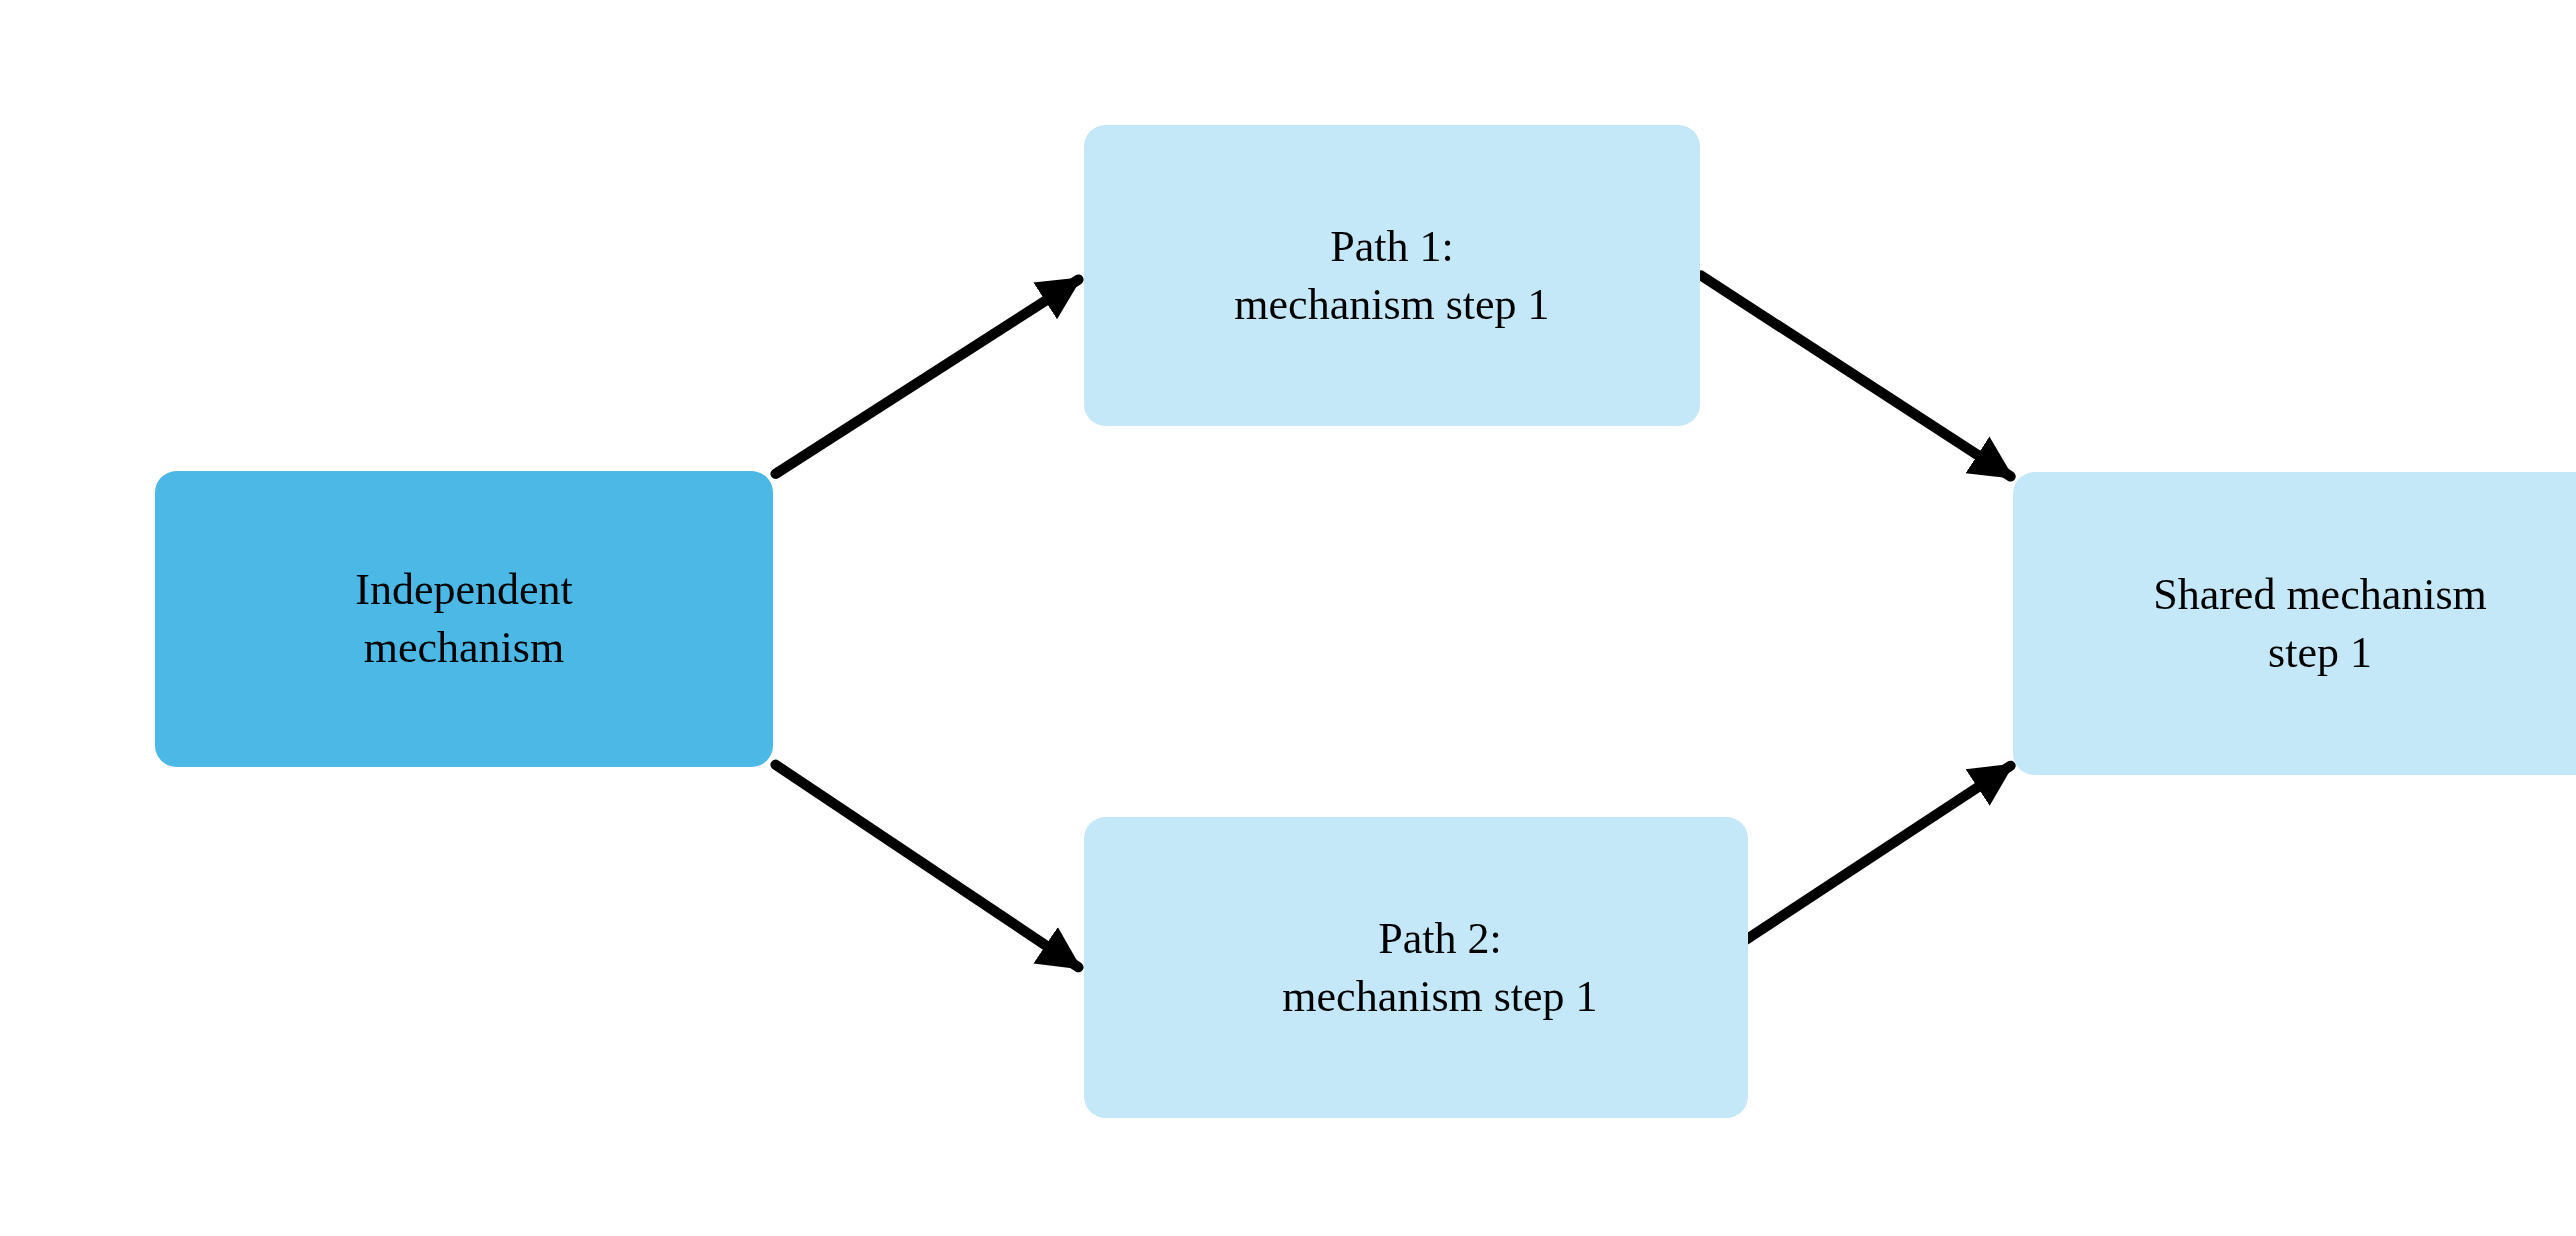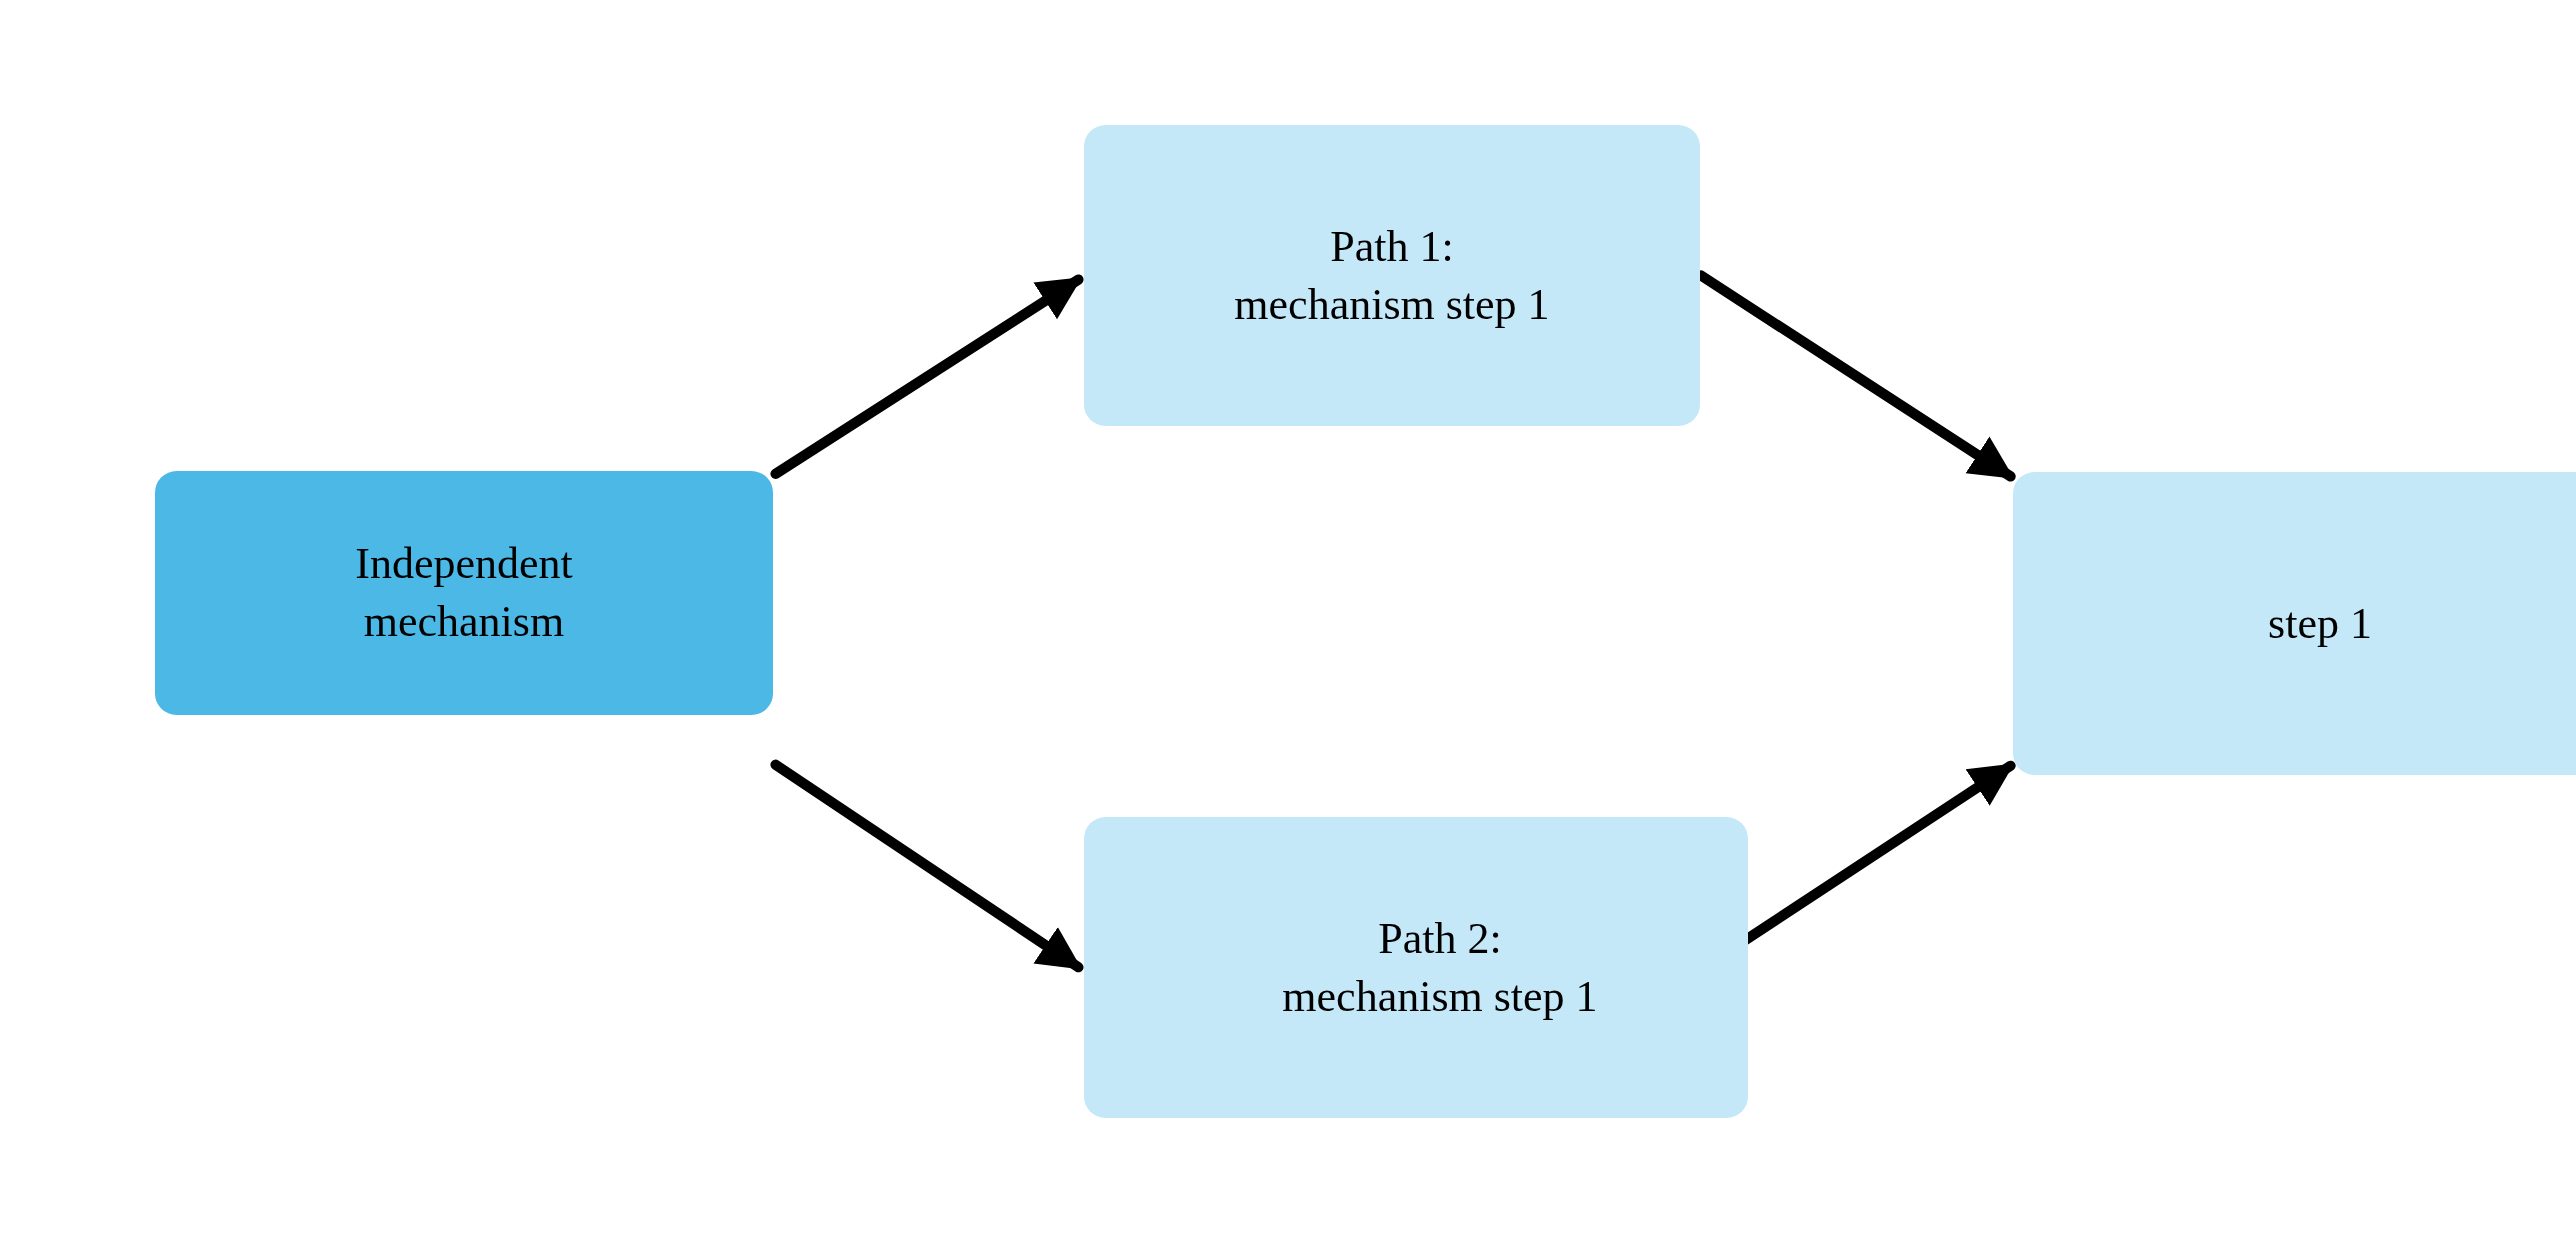--- a/index.html
+++ b/index.html
@@ -25,21 +25,21 @@
     flex-direction: column;
     align-items: center;
     justify-content: center;
     text-align: center;
     color: #000000;
     font-size: 44px;
     line-height: 58px;
     font-weight: 400;
     font-family: Liberation Serif, serif;
   }
-  .node-independent { left: 155px;  top: 471px;  width: 618px; height: 244px; }
+  .node-independent { left: 155px;  top: 471px;  width: 618px; height: 296px; }
   .node-path1      { left: 1084px; top: 125px;  width: 616px; height: 301px; }
   .node-path2      { left: 1084px; top: 817px; width: 616px; height: 301px; padding-left: 48px; }
   .node-shared     { left: 2013px; top: 472px;  width: 614px; height: 303px; }
 </style>
 </head>
 <body>
 
 <div class="canvas">
 
   <svg class="edges-layer" viewBox="0 0 7200 2400" xmlns="http://www.w3.org/2000/svg">
@@ -64,17 +64,18 @@
     <span>Path 1:</span>
     <span>mechanism step 1</span>
   </div>
 
   <div class="node node-path2" style="background: rgb(196, 232, 247); color: rgb(0, 0, 0);">
     <span>Path 2:</span>
     <span>mechanism step 1</span>
   </div>
 
   <div class="node node-shared" style="background: rgb(196, 232, 247); color: rgb(0, 0, 0);">
+    <span>Shared mechanism</span>
     <span>step 1</span>
   </div>
 
 </div>
 
 
 </body></html>

